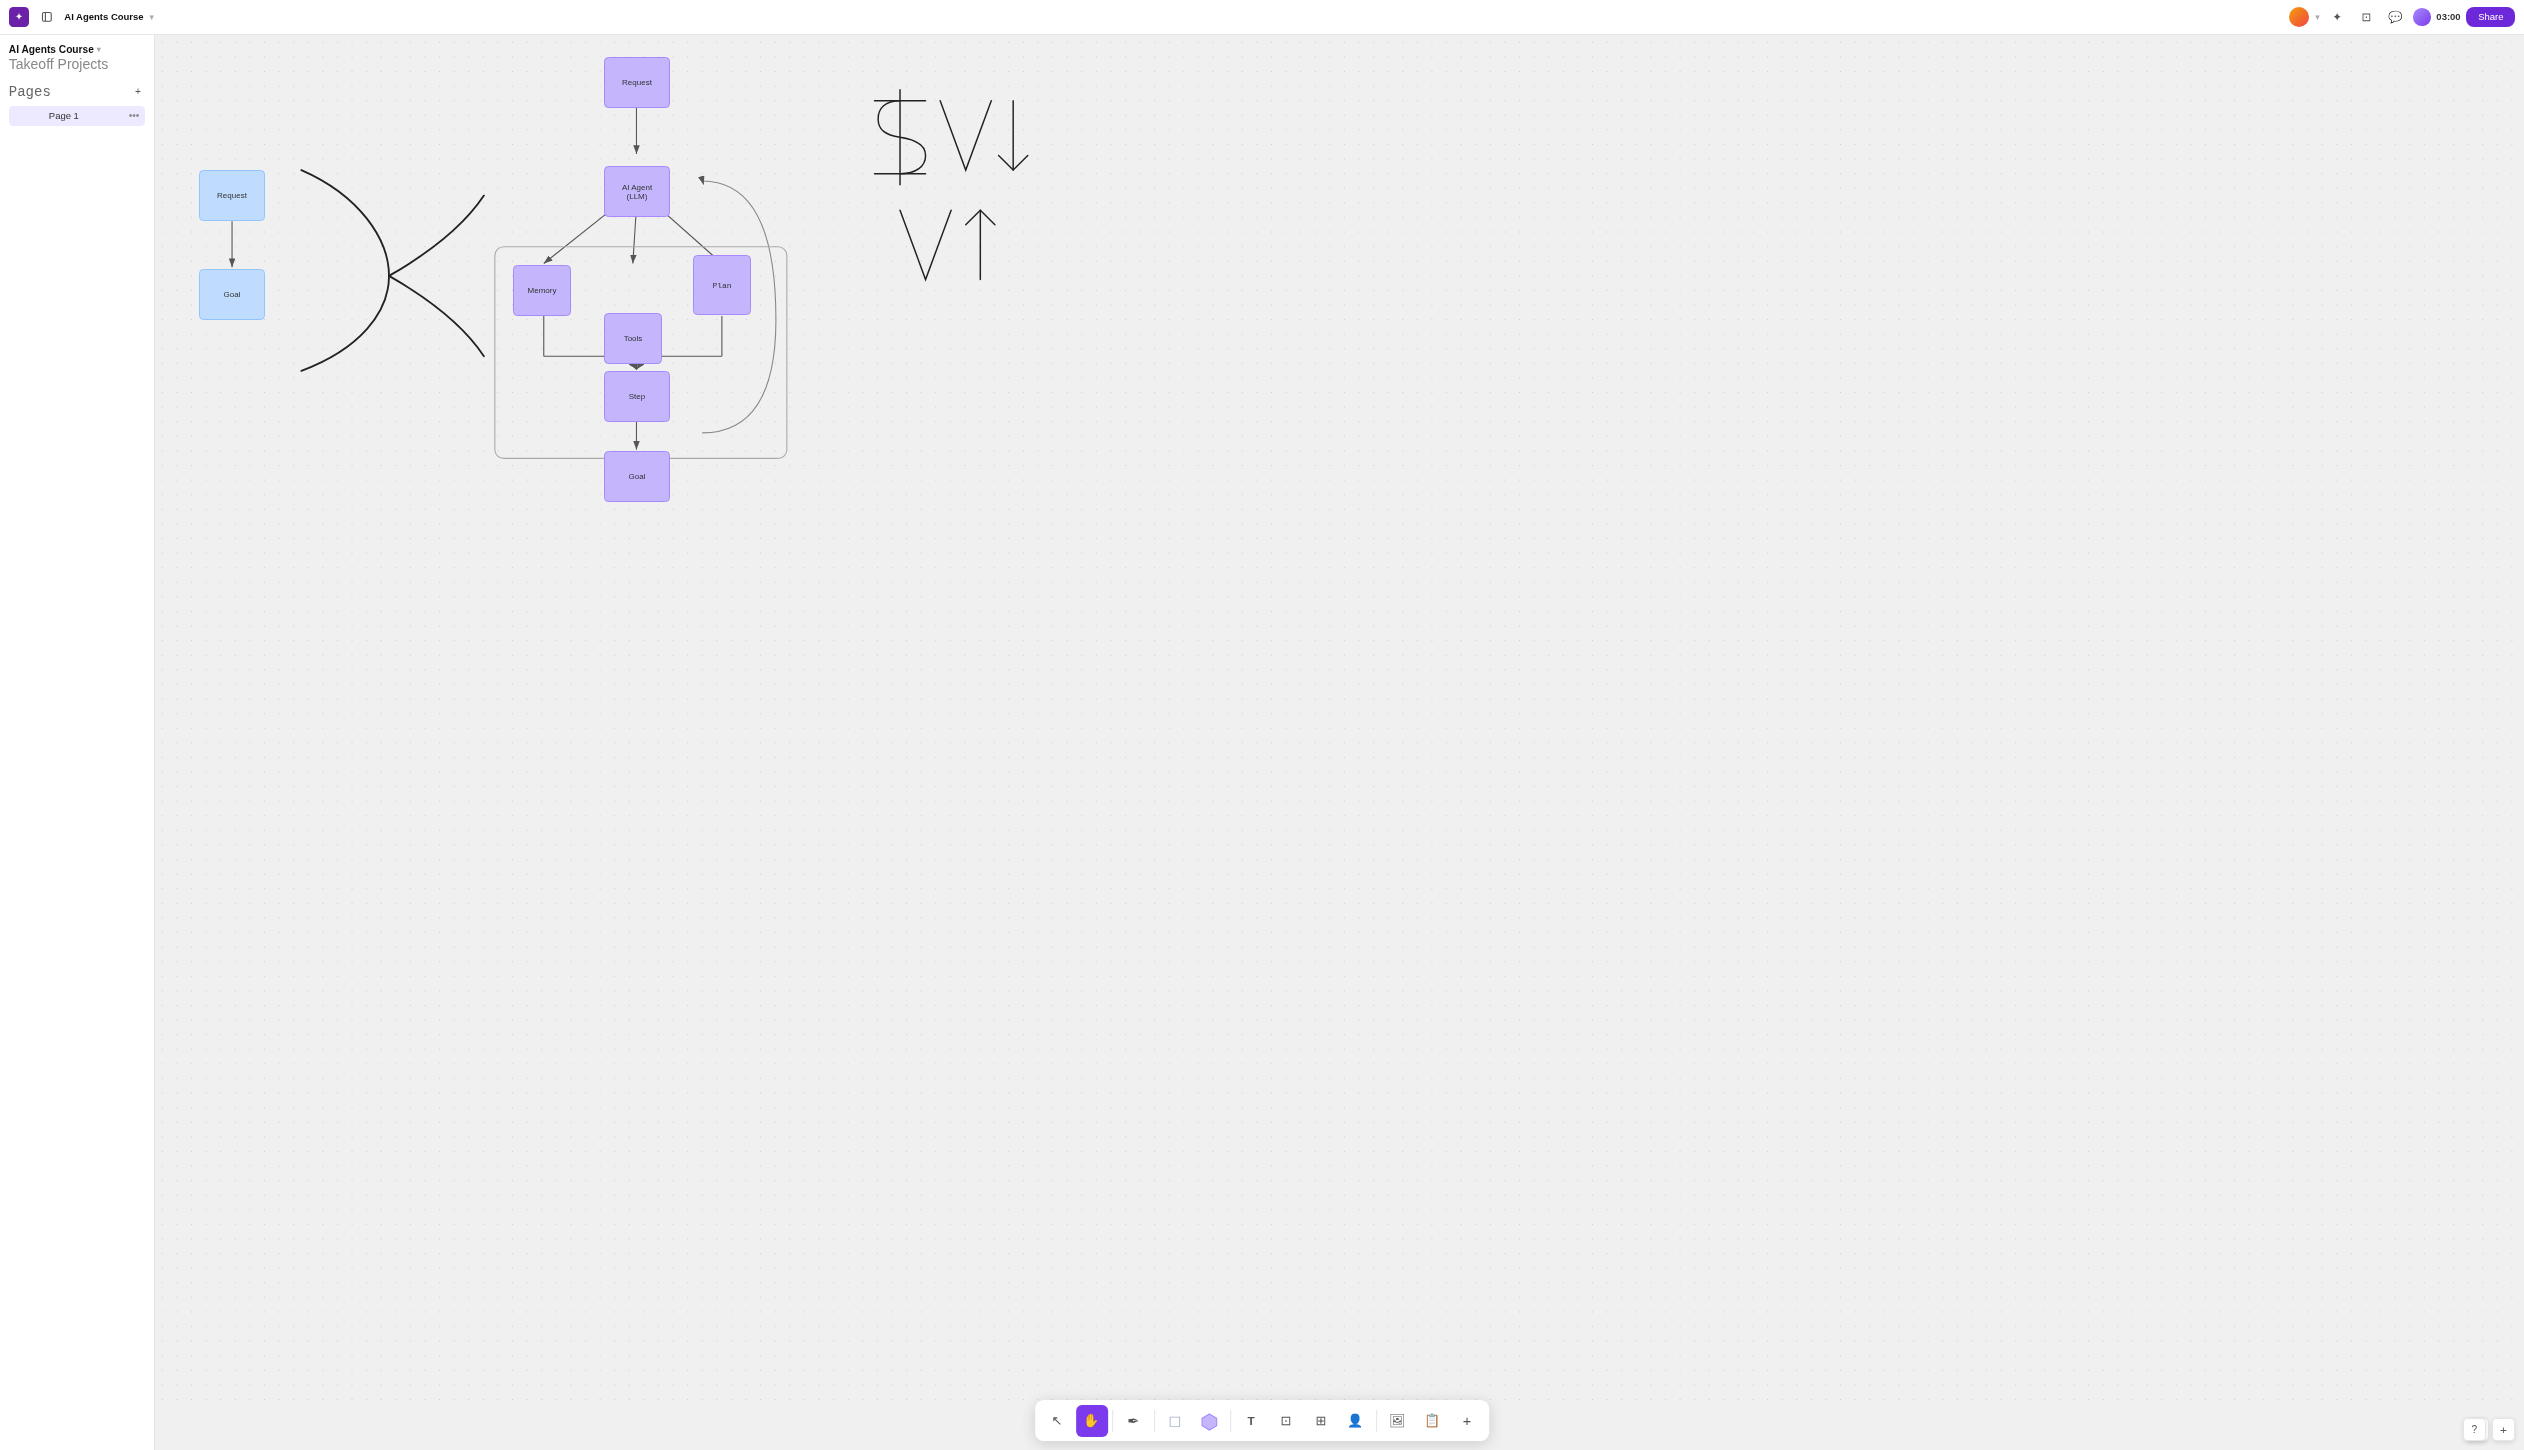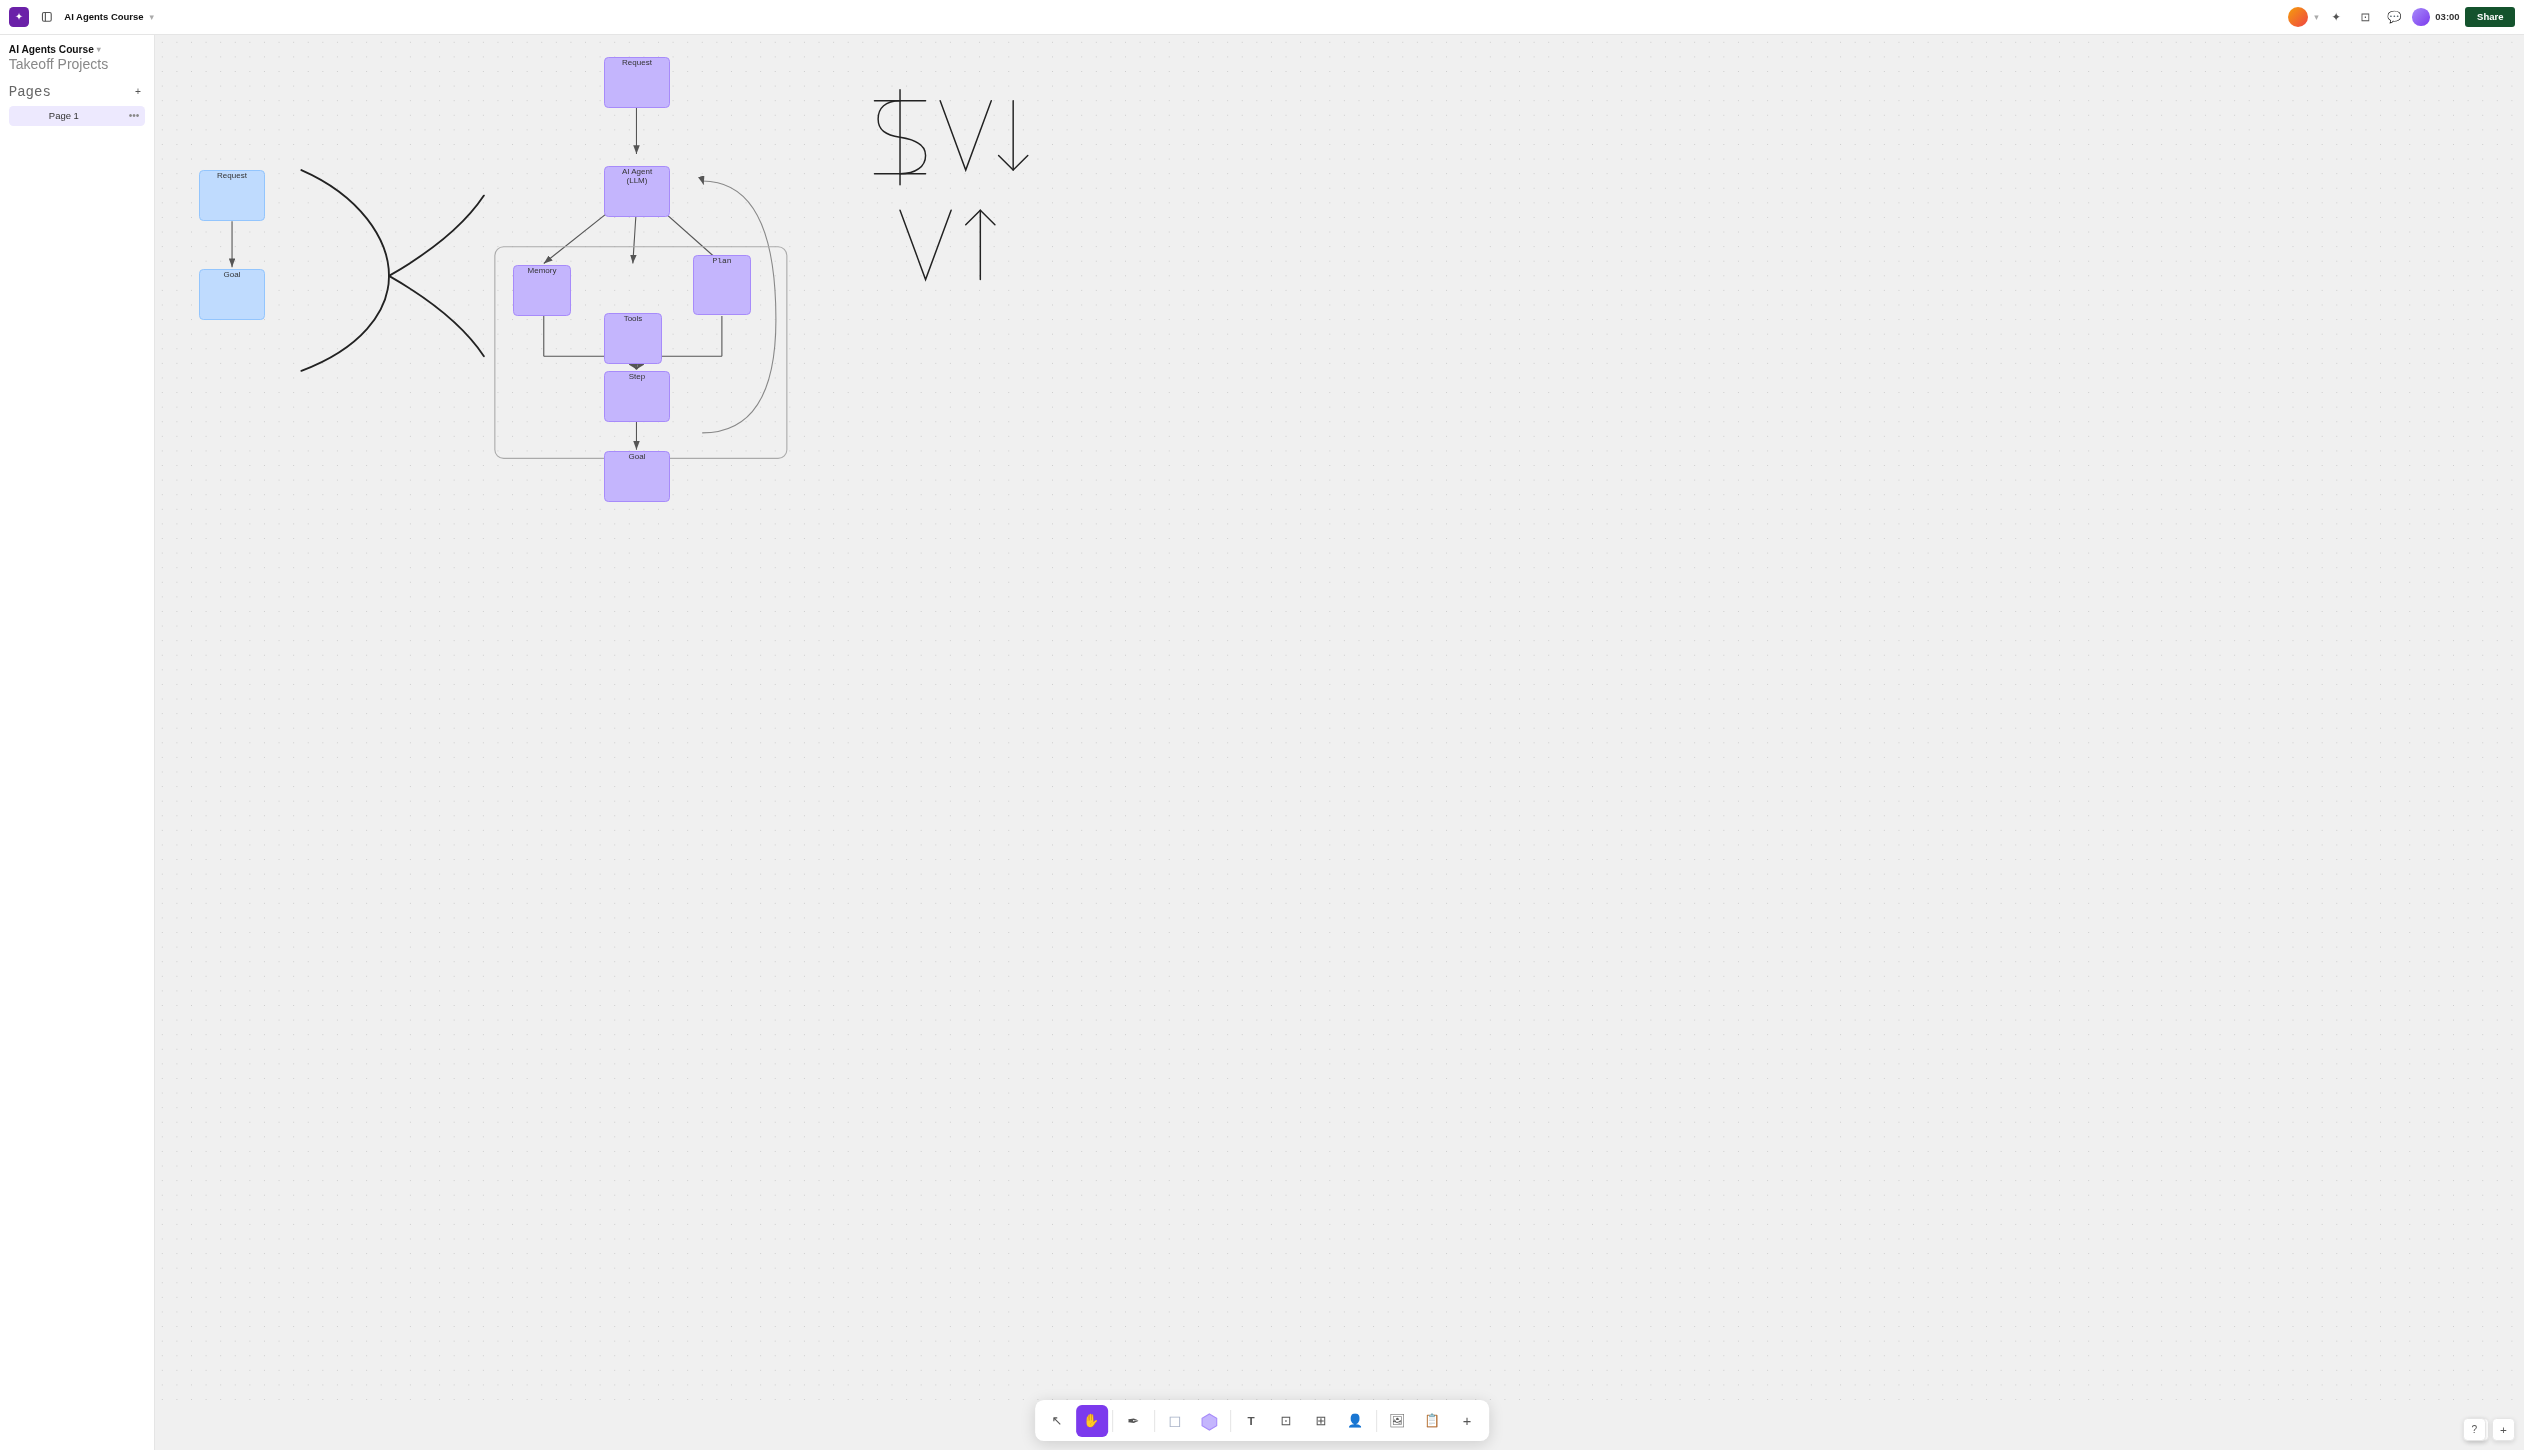--- a/index.html
+++ b/index.html
@@ -8,21 +8,21 @@
     
     .header {
       position: fixed; top: 0; left: 0; right: 0; height: 35px;
       background: white; border-bottom: 0.7px solid #e5e5e5;
       display: flex; align-items: center; justify-content: space-between;
       padding: 0 8.8px; z-index: 100;
     }
     .header-left { display: flex; align-items: center; gap: 5.8px; }
     .logo-icon { width: 20.5px; height: 20.5px; background: #6b21a8; border-radius: 4.4px; display: flex; align-items: center; justify-content: center; color: white; font-size: 10.2px; }
     .header-right { display: flex; align-items: center; gap: 5.8px; }
-    .share-btn { background: #14532d; color: white; border: none; border-radius: 3px; padding: 4.4px 11.7px; font-size: 9.5px; cursor: pointer; font-weight: 700; }
+    .share-btn { background: #6d28d9; color: white; border: none; border-radius: 8px; padding: 4.4px 11.7px; font-size: 9.5px; cursor: pointer; font-weight: 400; }
     .timer { font-size: 9.5px; color: #333; font-weight: 700; }
     .icon-btn { width: 23.4px; height: 23.4px; border-radius: 4.4px; display: flex; align-items: center; justify-content: center; cursor: pointer; color: #555; font-size: 11.7px; background: transparent; border: none; }
     .avatar { width: 20.5px; height: 20.5px; border-radius: 50%; background: linear-gradient(135deg, #f59e0b, #ef4444); }
 
     
     .sidebar {
       position: fixed; top: 35px; left: 0; width: 155px; height: calc(100% - 35px);
       background: white; border-right: 0.7px solid #e5e5e5; padding: 8.8px;
       z-index: 50;
     }
@@ -42,21 +42,21 @@
       background: #f0f0f0;
       background-image: radial-gradient(circle, #ccc 0.7px, transparent 0.7px);
       background-size: 14.6px 14.6px;
       overflow: hidden;
     }
 
     
     .node {
       position: absolute;
       border-radius: 4.4px;
-      display: flex; justify-content: center;
+      display: flex; align-items: center; justify-content: center;
       text-align: center; font-size: 8px; color: #333; font-weight: 400;
       cursor: pointer;
       user-select: none;
     }
     .node-purple { background: #c4b5fd; border: 0.7px solid #a78bfa; }
     .node-blue { background: #bfdbfe; border: 0.7px solid #93c5fd; }
 
     
     .canvas-svg { position: absolute; top: 0; left: 0; width: 100%; height: 100%; pointer-events: none; }
 

